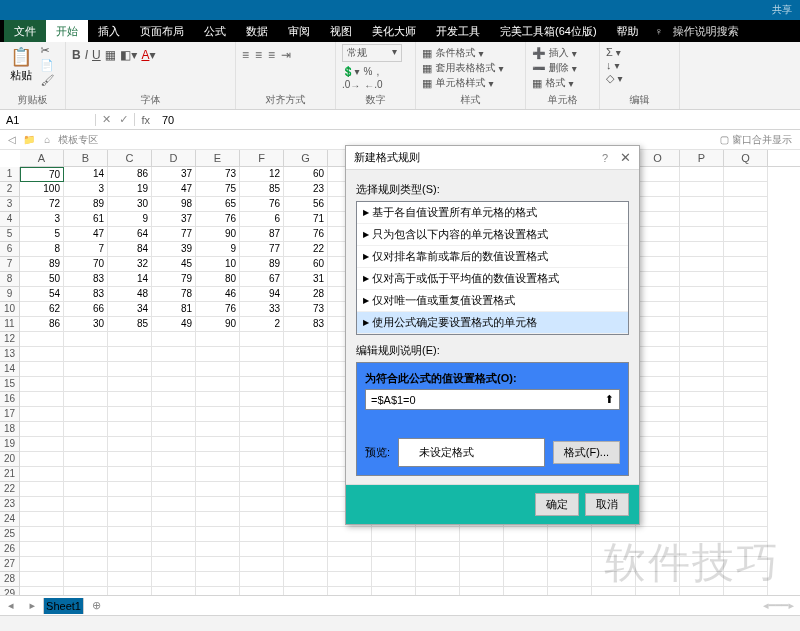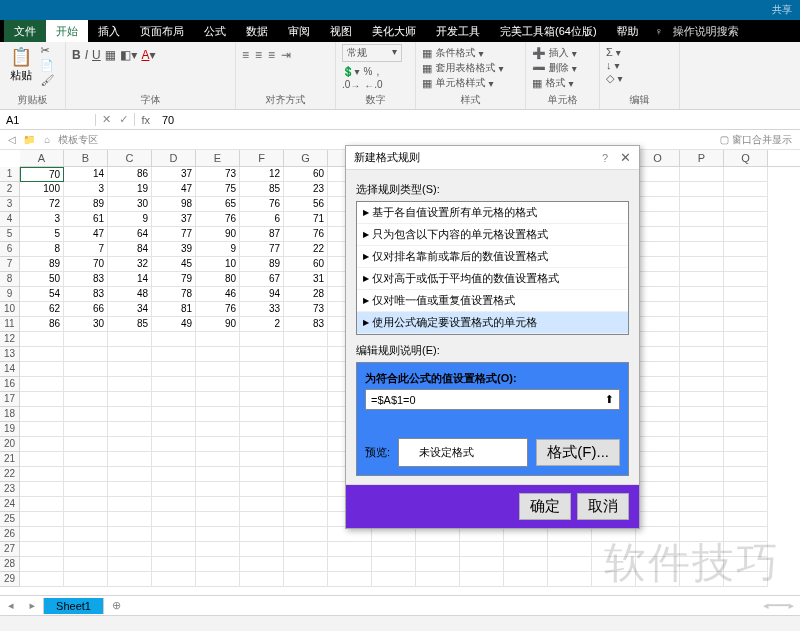--- a/index.html
+++ b/index.html
@@ -52,26 +52,26 @@
   .dlg-title { display:flex; justify-content:space-between; align-items:center; padding:4px 8px; background:#fff; border-bottom:1px solid #ddd;}
   .dlg-title .x { color:#666; font-size:13px; }
   .dlg-body { padding: 8px 10px; }
   .dlg-label { margin: 4px 0; }
   .rule-list { border:1px solid #828790; background:#fff; }
   .rule-list div { padding: 3px 6px; border-bottom:1px solid #f0f0f0; display:flex; align-items:center; gap:3px;}
   .rule-list div.selected { background:#d0e7ff; }
   .formula-box { border:1px solid #828790; background:#fff; padding:3px 5px; display:flex; justify-content:space-between; align-items:center; margin-top:3px;}
   .preview-row { display:flex; align-items:center; gap:8px; margin-top: 28px; }
   .preview-box { border:1px solid #828790; background:#fff; padding:6px 20px; flex:1; text-align:left;}
-  .fmt-btn, .dlg-btn { border:1px solid #adadad; background:#e1e1e1; padding:3px 10px; font-size:15px;}
-  .dlg-buttons { display:flex; justify-content:flex-end; gap:6px; padding:8px 10px; border-top:1px solid #ddd; background:#6d28d9;}
+  .fmt-btn, .dlg-btn { border:1px solid #adadad; background:#e1e1e1; padding:3px 10px; font-size:11px;}
+  .dlg-buttons { display:flex; justify-content:flex-end; gap:6px; padding:8px 10px; border-top:1px solid #ddd; background:#14b8a6;}
   
   .sheet-tabs { position:absolute; bottom:16px; left:0; right:0; height:20px; border-top:1px solid #d4d4d4; display:flex; align-items:center; font-size:11px; background:#fff;}
   .sheet-nav { padding: 0 8px; color:#888; }
-  .sheet-tab { padding: 2px 12px; border-right:1px solid #ccc; border-left:1px solid #ccc; background:#0ea5e9;}
+  .sheet-tab { padding: 2px 2px; border-right:1px solid #ccc; border-left:1px solid #ccc; background:#0369a1;}
   .sheet-add { padding: 0 8px; color:#888; }
   .scroll-h { flex:1; display:flex; justify-content:flex-end; padding-right:6px; color:#ccc;}
   
   .statusbar { position:absolute; bottom:0; left:0; right:0; height:16px; border-top:1px solid #d4d4d4; background:#f3f3f3; font-size:10px; color:#666; display:flex; align-items:center; padding:0 8px; justify-content:space-between;}
   
   .watermark { position:absolute; right:20px; bottom:40px; font-size:42px; color:rgba(0,0,0,0.14); font-weight:normal; letter-spacing:2px; pointer-events:none; font-family: "SimSun","Microsoft YaHei"; }
 </style>
 </head>
 <body>
 
@@ -483,20 +483,40 @@
         <div class="cell"></div>
         <div class="cell"></div>
         <div class="cell"></div>
         <div class="cell"></div>
         <div class="cell"></div>
         <div class="cell"></div>
         <div class="cell"></div>
       </div>
       <div class="row">
         <div class="rowhead">14</div>
+        <div class="cell"></div>
+        <div class="cell"></div>
+        <div class="cell"></div>
+        <div class="cell"></div>
+        <div class="cell"></div>
+        <div class="cell"></div>
+        <div class="cell"></div>
+        <div class="cell"></div>
+        <div class="cell"></div>
+        <div class="cell"></div>
+        <div class="cell"></div>
+        <div class="cell"></div>
+        <div class="cell"></div>
+        <div class="cell"></div>
+        <div class="cell"></div>
+        <div class="cell"></div>
+        <div class="cell"></div>
+      </div>
+      <div class="row">
+        <div class="rowhead">15</div>
         <div class="cell"></div>
         <div class="cell"></div>
         <div class="cell"></div>
         <div class="cell"></div>
         <div class="cell"></div>
         <div class="cell"></div>
         <div class="cell"></div>
         <div class="cell"></div>
         <div class="cell"></div>
         <div class="cell"></div>

